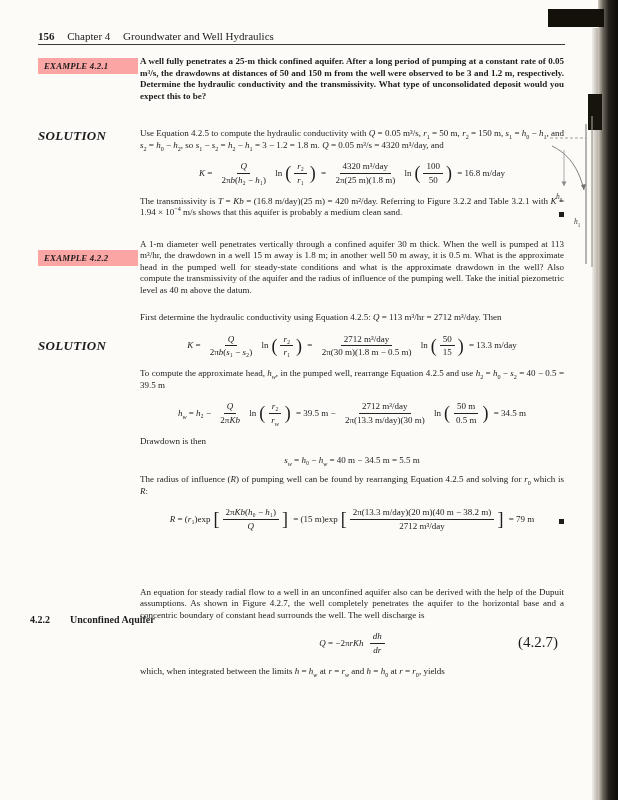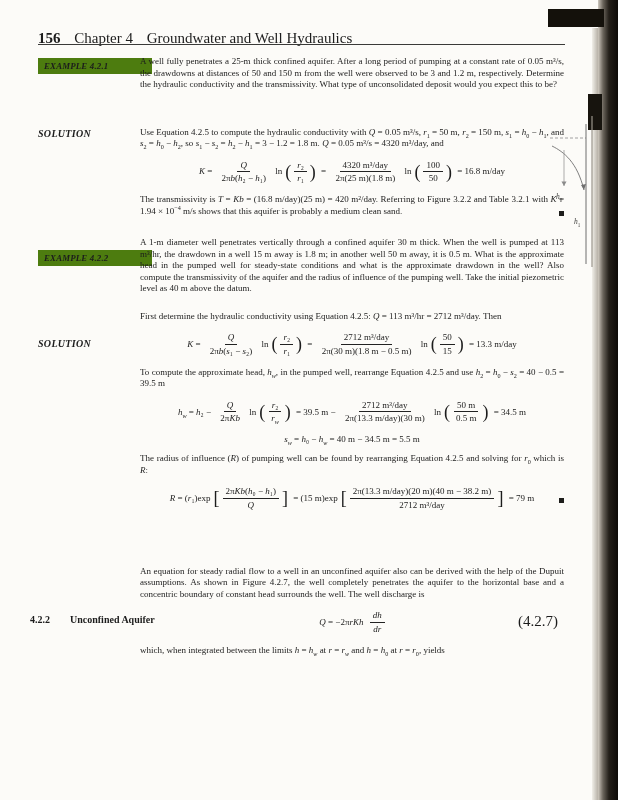--- a/index.html
+++ b/index.html
@@ -6,37 +6,37 @@
   body {
     width:618px; height:800px; background:#e9e7e2;
     font-family:"Liberation Serif", serif; color:#1c1c1c;
     -webkit-font-smoothing:antialiased;
   }
   .page {
     position:relative; width:618px; height:800px; overflow:hidden;
     background:#fcfbf8;
   }
   
-  .runhead { position:absolute; top:30px; left:38px; font-size:15px; white-space:nowrap;text-align:right; }
+  .runhead { position:absolute; top:30px; left:38px; font-size:11px; white-space:nowrap;text-align:right; }
   .pgnum { font-weight:bold; margin-right:10px; }
   .chap { margin-right:10px; }
   .headrule { position:absolute; top:44px; left:38px; width:527px; border-top:1px solid #3a3a38; }
 
   
   .sidelabel { position:absolute; left:38px; font-style:italic; font-weight:bold; }
   .sidelabel.example {
-    background:#4d7c0f; width:86px; padding:3px 22px 3px 6px;
+    background:#fca5a5; width:86px; padding:3px 8px 3px 6px;
     font-size:8.8px; letter-spacing:0.2px;
   }
-  .sidelabel.solution { font-size:10px; letter-spacing:0.3px; }
+  .sidelabel.solution { font-size:13px; letter-spacing:0.3px; }
 
   
   .col { position:absolute; left:140px; top:56px; width:424px; font-size:9px; line-height:11.5px; }
   .para { margin:0; text-align:justify; }
-  .ex1  { margin-bottom:36px; }
+  .ex1  { margin-bottom:26px;font-weight:bold; }
   .s1p2 { margin-bottom:20px; }
   .ex2  { margin-bottom:16px; }
   .s2p2 { margin-bottom:6px; }
   .sec-p1 { margin-top:55px; }
   sub, sup { font-size:0.68em; line-height:0; }
 
   
   .eqrow {
     display:flex; align-items:center; justify-content:center;
     margin:10px 0; font-size:9px; line-height:1.2; flex-wrap:nowrap;
@@ -192,20 +192,21 @@
         <span class="mtxt"> ln</span>
         <span class="fence">(</span>
         <span class="frac">
           <span class="fn">50 m</span>
           <span class="fd">0.5 m</span>
         </span>
         <span class="fence">)</span>
         <span class="mtxt"> = 34.5 m</span>
       </div>
 
+    <p class="para s2p4">Drawdown is then</p>
 
     <div class="eqrow small">
         <span class="mtxt"><i>s<sub>w</sub></i> = <i>h</i>₀ − <i>h<sub>w</sub></i> = 40 m − 34.5 m = 5.5 m</span>
       </div>
 
     <p class="para s2p5">The radius of influence (<i>R</i>) of pumping well can be found by rearranging Equation 4.2.5 and solving for <i>r</i><sub>0</sub> which is <i>R</i>:</p>
 
     <div class="eqwrap">
       <div class="eqrow">
           <span class="mtxt"><i>R</i> = (<i>r</i>₁)exp</span>

